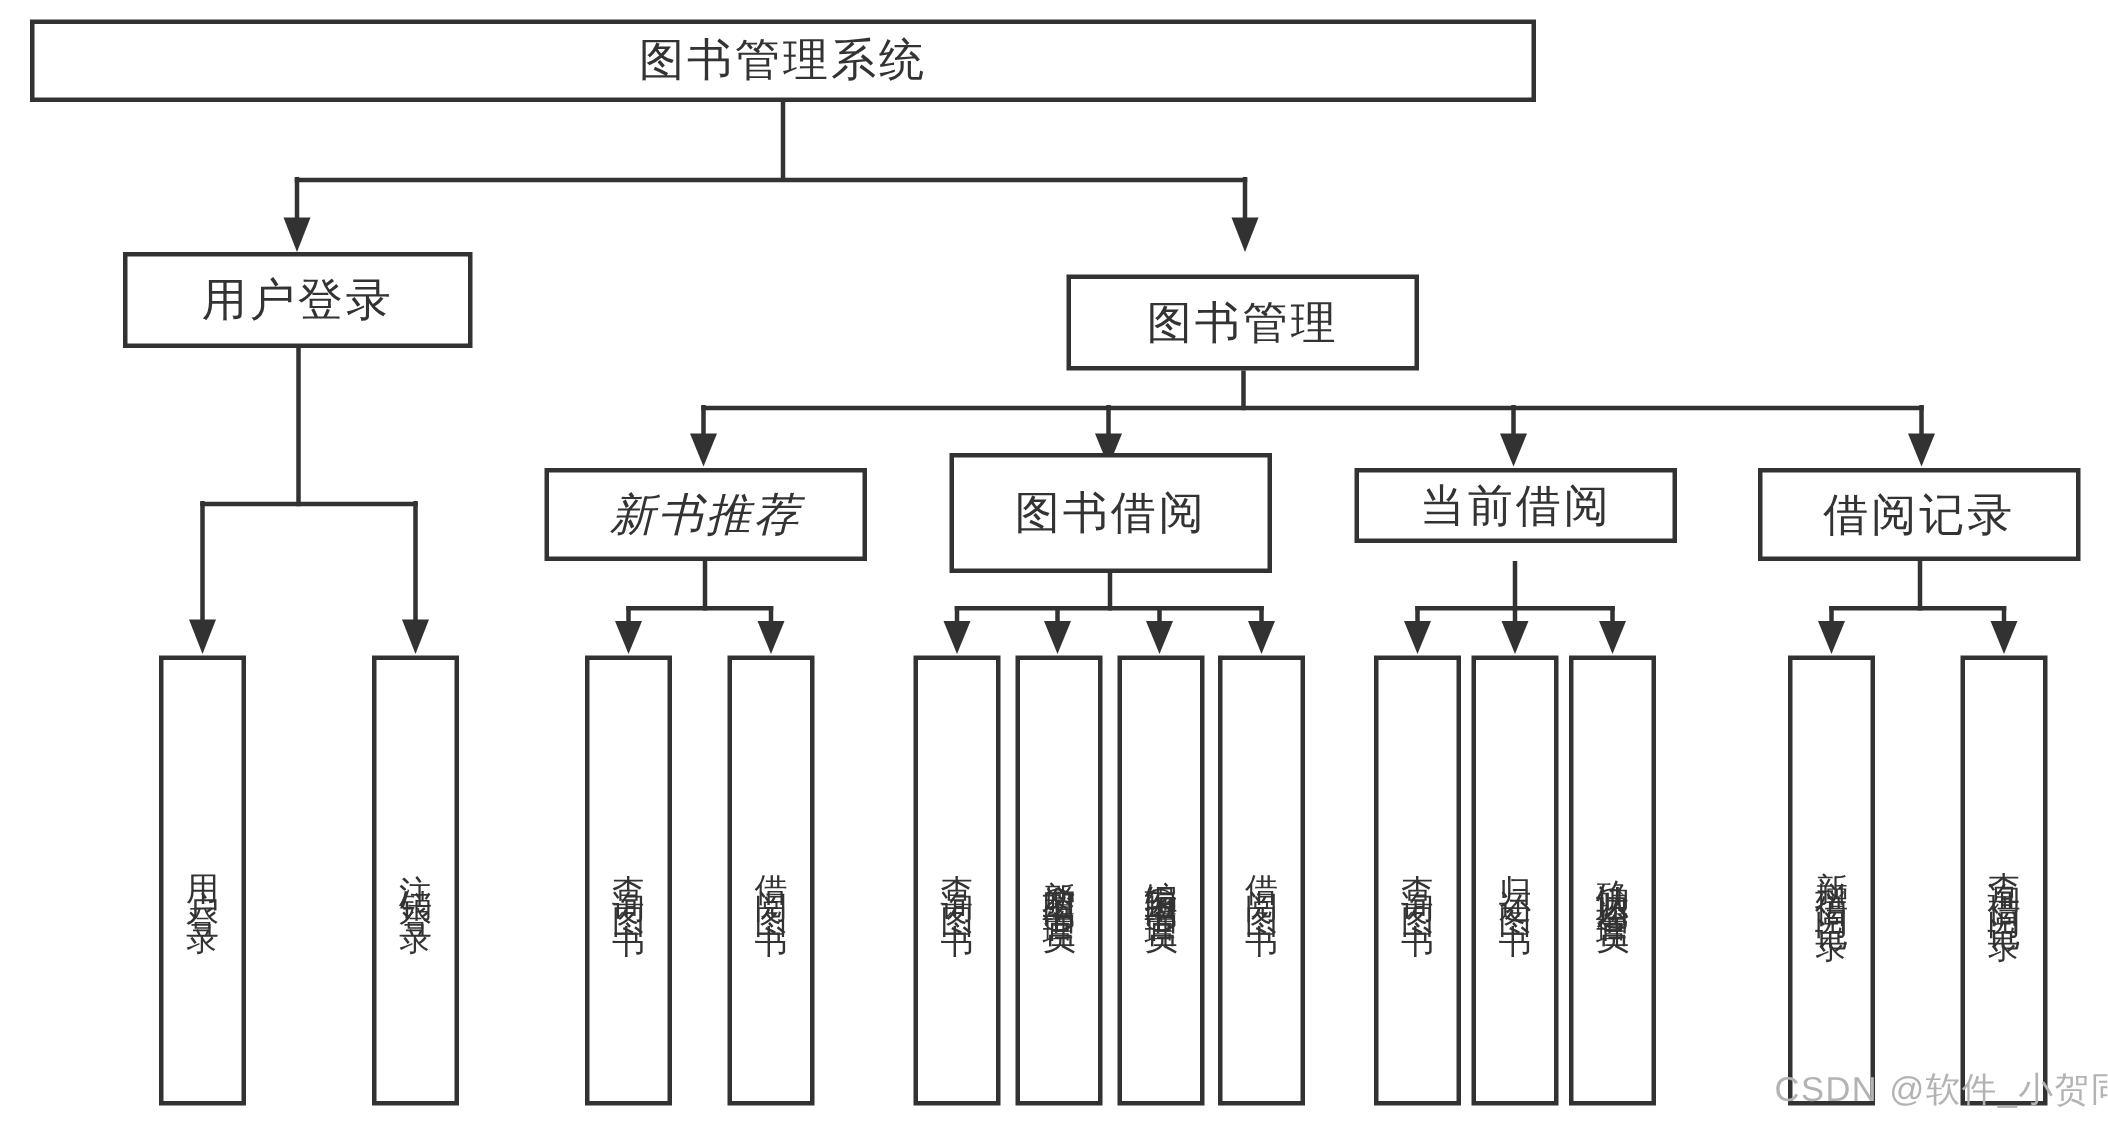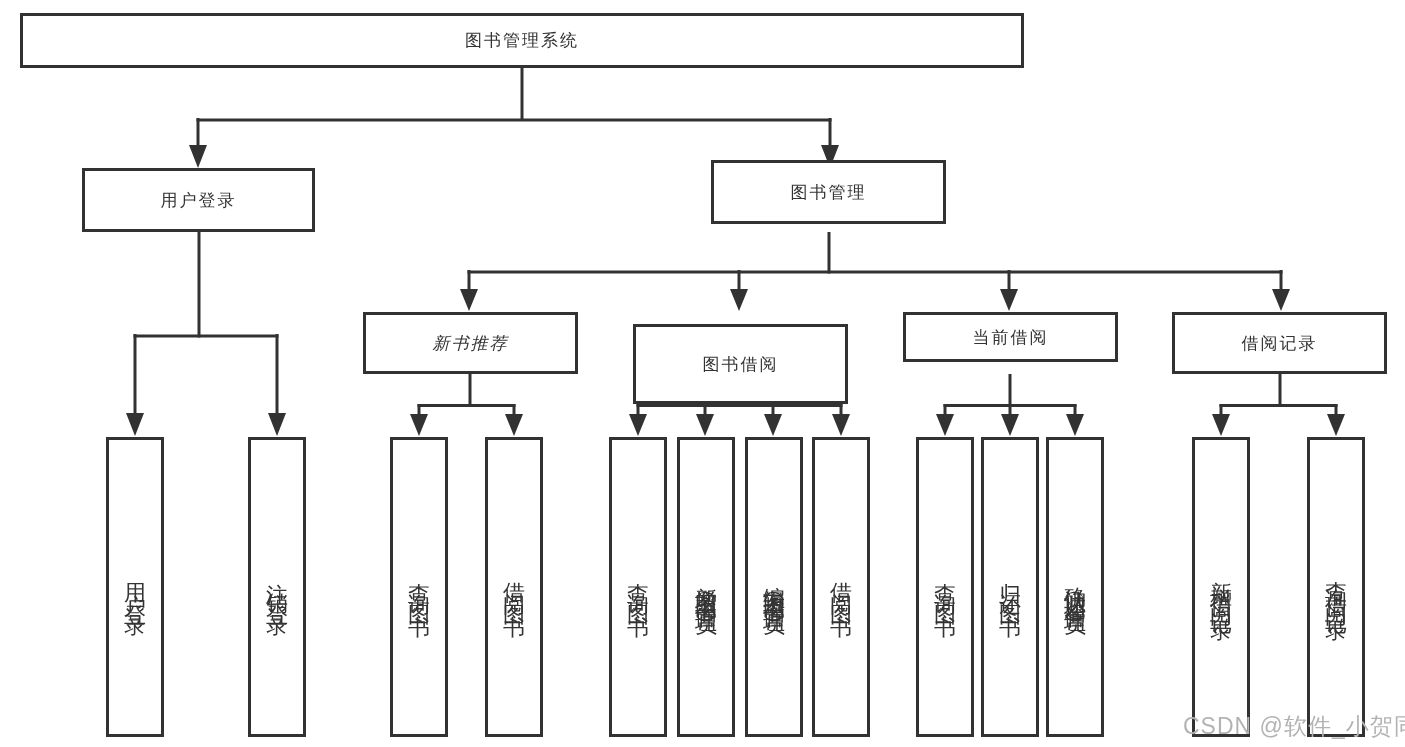--- a/index.html
+++ b/index.html
@@ -19,21 +19,21 @@
     pointer-events: none;
   }
   .node {
     position: absolute;
     border: 3px solid #323232;
     background: #ffffff;
     display: flex;
     align-items: center;
     justify-content: center;
     box-sizing: border-box;
-    font-size: 17px;
+    font-size: 30px;
     letter-spacing: 2px;
     color: #333333;
   }
   .leaf {
     position: absolute;
     width: 58px;
     height: 300px;
     border: 3px solid #323232;
     background: #ffffff;
     box-sizing: border-box;
@@ -130,28 +130,28 @@
     </g>
   </svg>
 
   <div class="node" style="left:20px; top:13px; width:1004px; height:55px;">
     <span>图书管理系统</span>
   </div>
 
   <div class="node" style="left:82px; top:168px; width:233px; height:64px;">
     <span>用户登录</span>
   </div>
-  <div class="node" style="left:711px; top:160px; width:235px; height:64px;">
+  <div class="node" style="left:711px; top:183px; width:235px; height:64px;">
     <span>图书管理</span>
   </div>
 
   <div class="node" style="left:363px; top:312px; width:215px; height:62px;font-style:italic;">
     <span>新书推荐</span>
   </div>
-  <div class="node" style="left:633px; top:324px; width:215px; height:80px;">
+  <div class="node" style="left:633px; top:302px; width:215px; height:80px;">
     <span>图书借阅</span>
   </div>
   <div class="node" style="left:903px; top:312px; width:215px; height:50px;">
     <span>当前借阅</span>
   </div>
   <div class="node" style="left:1172px; top:312px; width:215px; height:62px;">
     <span>借阅记录</span>
   </div>
 
   <div class="leaf leaf-short" style="left:106px; top:437px;">

